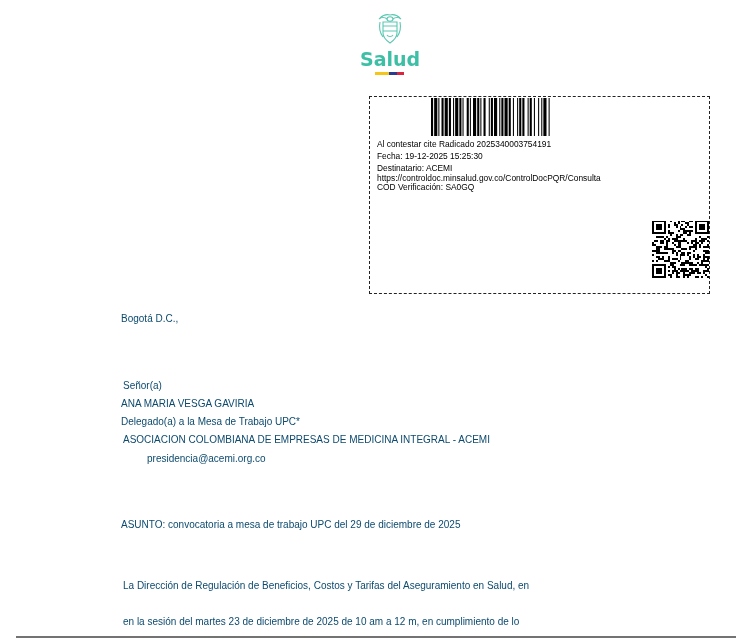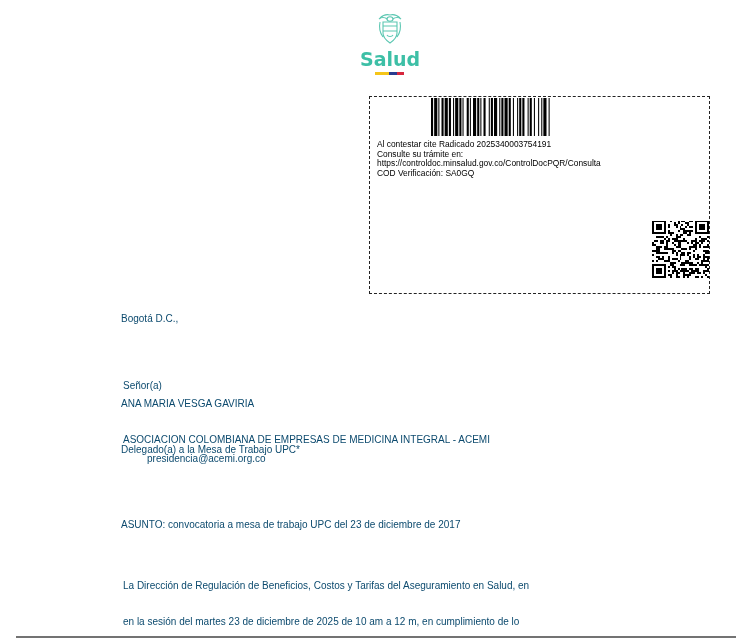--- a/index.html
+++ b/index.html
@@ -91,21 +91,22 @@
         <rect x="96.59999999999995" y="0" width="1.05" height="38" fill="#000"></rect>
         <rect x="98.69999999999995" y="0" width="2.1" height="38" fill="#000"></rect>
         <rect x="102.89999999999993" y="0" width="1.05" height="38" fill="#000"></rect>
         <rect x="107.09999999999994" y="0" width="1.05" height="38" fill="#000"></rect>
         <rect x="110.24999999999993" y="0" width="1.05" height="38" fill="#000"></rect>
         <rect x="112.34999999999992" y="0" width="3.1500000000000004" height="38" fill="#000"></rect>
         <rect x="117.59999999999992" y="0" width="1.05" height="38" fill="#000"></rect>
       </svg>
     <div class="rad-lines">
       <div>Al contestar cite Radicado 2025340003754191</div>
-      <div>Consulte su trámite en:</div>
+      <div class="gap">Fecha: 19-12-2025 15:25:30</div>
+      <div class="gap">Destinatario: ACEMI</div>
       <div>https://controldoc.minsalud.gov.co/ControlDocPQR/Consulta</div>
       <div>COD Verificación: SA0GQ</div>
     </div>
     <svg class="qr" viewBox="0 0 29 29" id="qr-svg" shape-rendering="crispEdges">
         <rect x="9" y="0" width="1" height="1" fill="#000"></rect>
         <rect x="13" y="0" width="1" height="1" fill="#000"></rect>
         <rect x="15" y="0" width="1" height="1" fill="#000"></rect>
         <rect x="16" y="0" width="1" height="1" fill="#000"></rect>
         <rect x="19" y="0" width="1" height="1" fill="#000"></rect>
         <rect x="20" y="0" width="1" height="1" fill="#000"></rect>
@@ -399,21 +400,21 @@
         <rect x="0" y="22" width="7" height="7" fill="#000"></rect>
         <rect x="1" y="23" width="5" height="5" fill="#fff"></rect>
         <rect x="2" y="24" width="3" height="3" fill="#000"></rect>
       </svg>
   </div>
 
   <div class="serif" style="left:105px; top:313px;">Bogotá D.C.,</div>
 
   <div class="serif" style="left:107px; top:380px;">Señor(a)</div>
   <div class="serif" style="left:105px; top:398px;">ANA MARIA VESGA GAVIRIA</div>
-  <div class="serif" style="left:105px; top:416px;margin-top:28px;">Delegado(a) a la Mesa de Trabajo UPC*</div>
+  <div class="serif" style="left:105px; top:416px;">Delegado(a) a la Mesa de Trabajo UPC*</div>
   <div class="serif" style="left:107px; top:434px;">ASOCIACION COLOMBIANA DE EMPRESAS DE MEDICINA INTEGRAL - ACEMI</div>
   <div class="serif" style="left:107px; top:453px;margin-left:24px;">presidencia@acemi.org.co</div>
 
-  <div class="serif" style="left:105px; top:519px;">ASUNTO: convocatoria a mesa de trabajo UPC del 23 de diciembre de 2017</div>
+  <div class="serif" style="left:105px; top:519px;">ASUNTO: convocatoria a mesa de trabajo UPC del 29 de diciembre de 2025</div>
 
   <div class="serif" style="left:107px; top:580px;">La Dirección de Regulación de Beneficios, Costos y Tarifas del Aseguramiento en Salud, en</div>
   <div class="serif" style="left:107px; top:616px;">en la sesión del martes 23 de diciembre de 2025 de 10 am a 12 m, en cumplimiento de lo</div>
 </div>
 
 </body></html>

